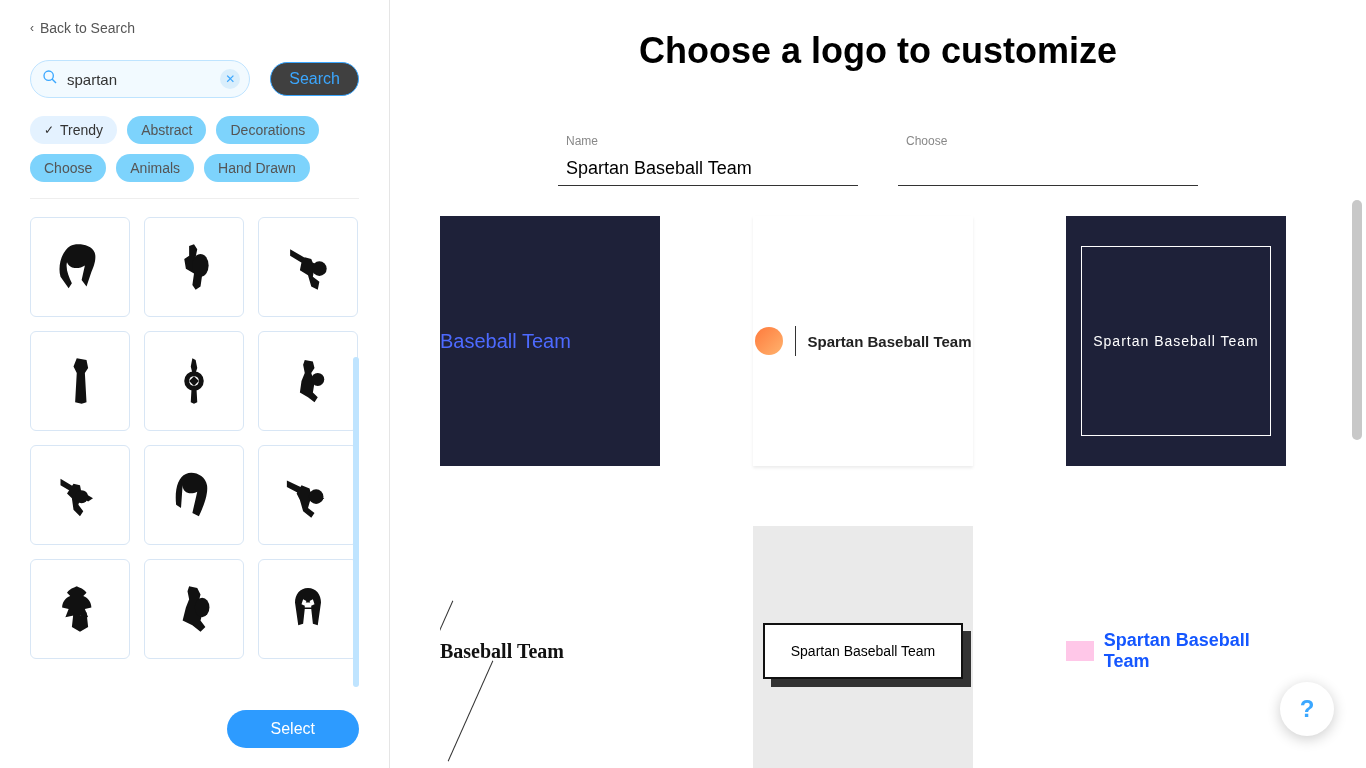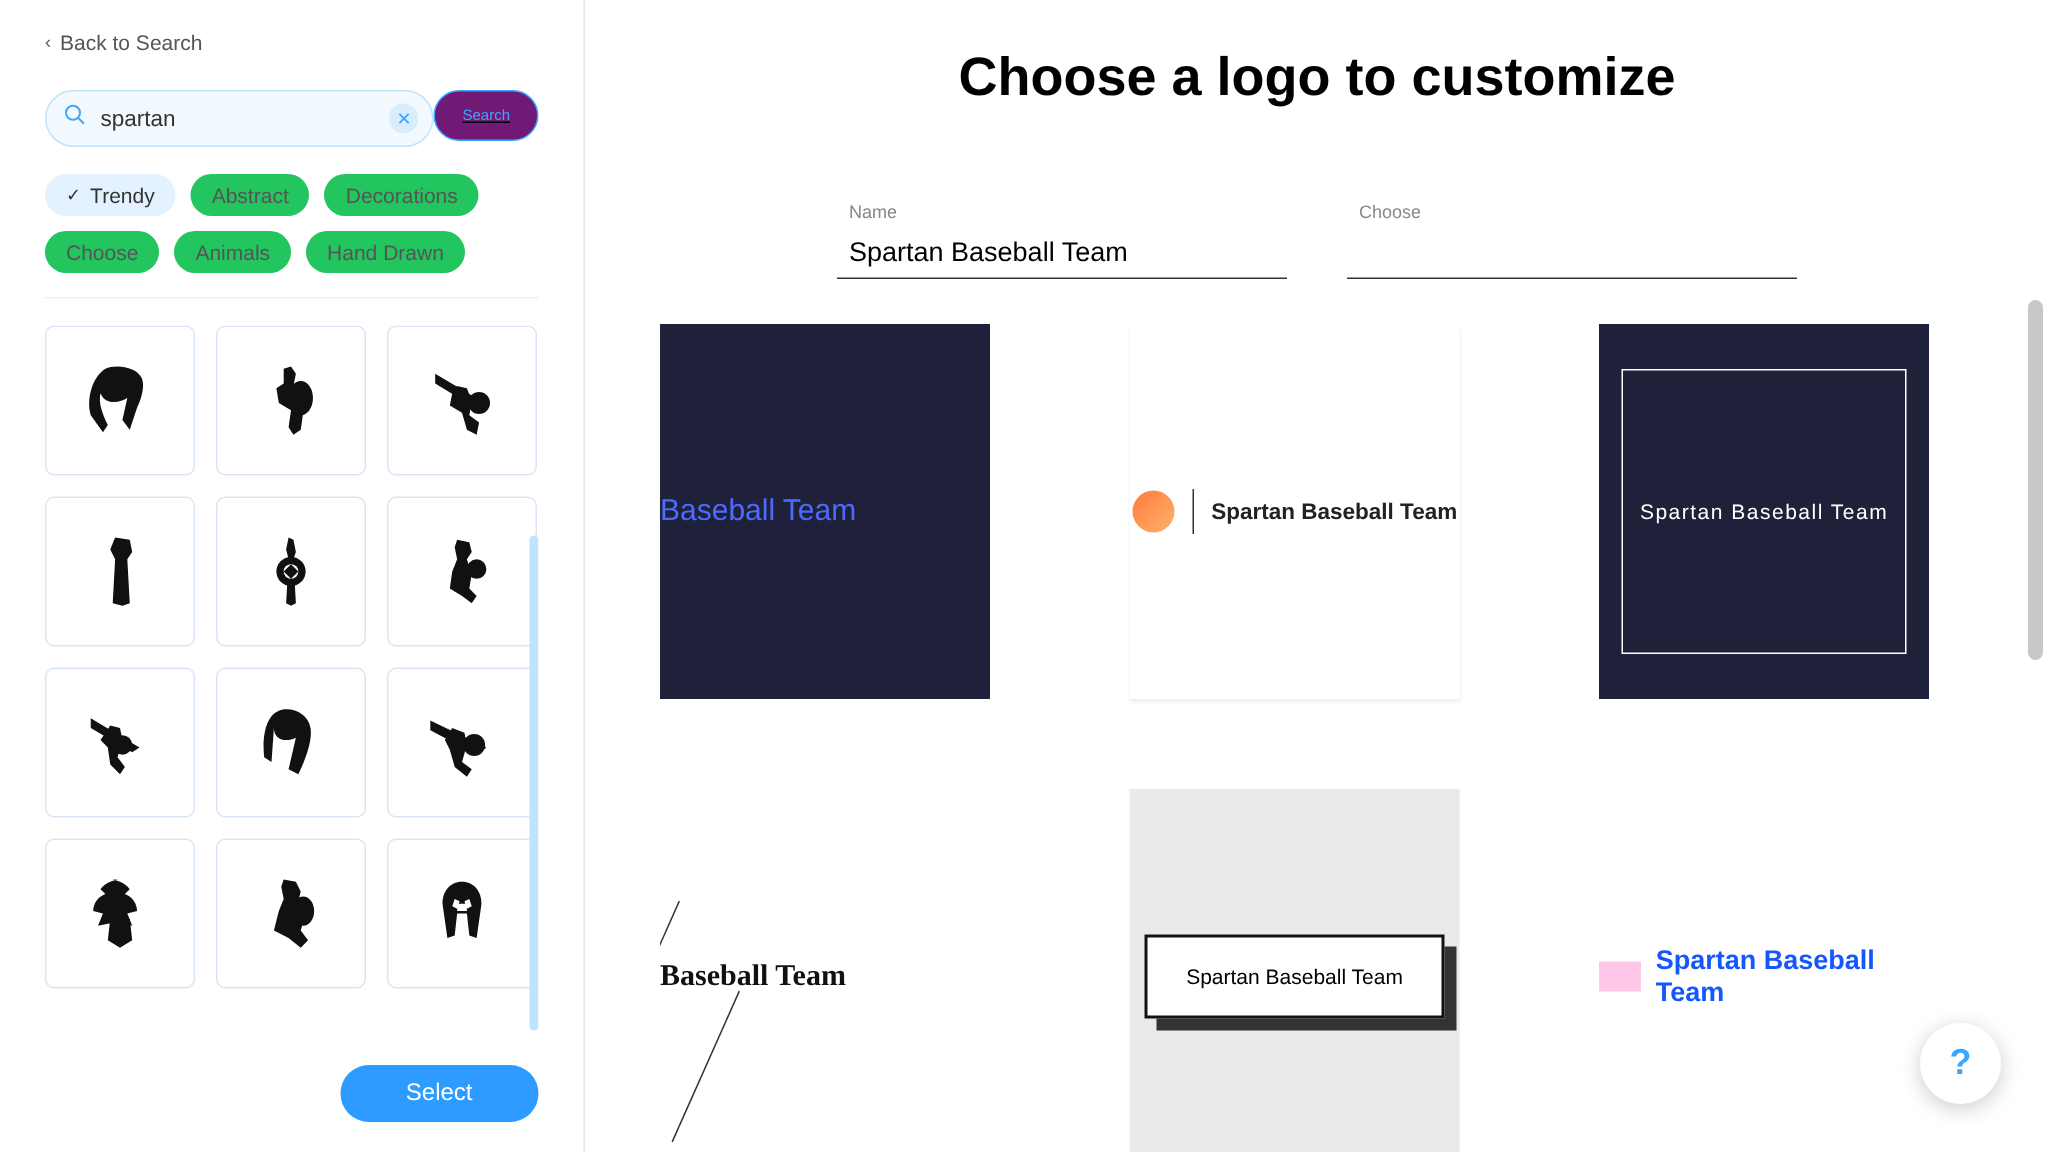--- a/index.html
+++ b/index.html
@@ -1,28 +1,28 @@
 <!DOCTYPE html>
 <html><head>
 <meta charset="utf-8">
 <style>
 * { box-sizing: border-box; margin: 0; padding: 0; }
 body { font-family: -apple-system, BlinkMacSystemFont, "Segoe UI", Helvetica, Arial, sans-serif; background: #fff; width:1366px; height:768px; overflow:hidden; position:relative; }
 .app { display:flex; width:1366px; height:768px; }
 .sidebar { width:390px; height:768px; border-right:1px solid #e5e5e5; position:relative; display:flex; flex-direction:column; padding:20px 30px 0 30px; }
 .back-link { color:#555; font-size:14px; cursor:pointer; display:flex; align-items:center; gap:6px; margin-bottom:24px; }
 .back-link .chev { font-size:12px; }
-.search-row { display:flex; gap:0; margin-bottom:18px;text-decoration:underline; }
+.search-row { display:flex; gap:20px; align-items:center; margin-bottom:18px; }
 .search-wrap { position:relative; flex:1; }
 .search-input { width:100%; height:38px; border:1px solid #bfe4ff; border-radius:20px; background:#f2faff; padding:0 36px 0 36px; font-size:15px; color:#333; outline:none; }
 .search-icon { position:absolute; left:12px; top:50%; transform:translateY(-50%); color:#3ba7ff; }
 .clear-icon { position:absolute; right:10px; top:50%; transform:translateY(-50%); width:20px; height:20px; border-radius:50%; background:#d9eefc; color:#3ba7ff; display:flex; align-items:center; justify-content:center; font-size:12px; cursor:pointer; }
-.search-btn { height:34px; padding:0 18px; border:1px solid #3ba7ff; color:#3ba7ff; background:#701a75; border-radius:18px; font-size:10px; cursor:pointer; }
+.search-btn { height:34px; padding:0 18px; border:1px solid #3ba7ff; color:#3ba7ff; background:#404040; border-radius:18px; font-size:16px; cursor:pointer; }
 .chips { display:flex; flex-wrap:wrap; gap:10px; padding-bottom:16px; border-bottom:1px solid #eee; margin-bottom:18px; }
-.chip { background:#22c55e; color:#555; border-radius:16px; padding:6px 14px; font-size:14px; cursor:pointer; display:flex; align-items:center; gap:6px; }
+.chip { background:#7dd3fc; color:#555; border-radius:16px; padding:6px 14px; font-size:14px; cursor:pointer; display:flex; align-items:center; gap:6px; }
 .chip.active { background:#e4f2ff; color:#333; }
 .chip .check { font-size:12px; }
 .icon-scroll { flex:1; overflow-y:auto; position:relative; padding-right:6px; }
 .icon-grid { display:grid; grid-template-columns: repeat(3, 100px); gap:14px; justify-content:start; }
 .icon-card { width:100px; height:100px; border:1px solid #d8e6f5; border-radius:6px; display:flex; align-items:center; justify-content:center; cursor:pointer; background:#fff; }
 .icon-card svg { width:52px; height:52px; }
 .side-scroll-indicator { position:absolute; right:0; top:140px; width:6px; height:330px; background:#bfe4ff; border-radius:3px; }
 .select-bar { padding:16px 0 20px 0; display:flex; justify-content:flex-end; }
 .select-btn { background:#2d9bff; color:#fff; border:none; border-radius:22px; padding:10px 44px; font-size:16px; cursor:pointer; }
 .main { flex:1; height:768px; position:relative; overflow:hidden; background:#fff; }

